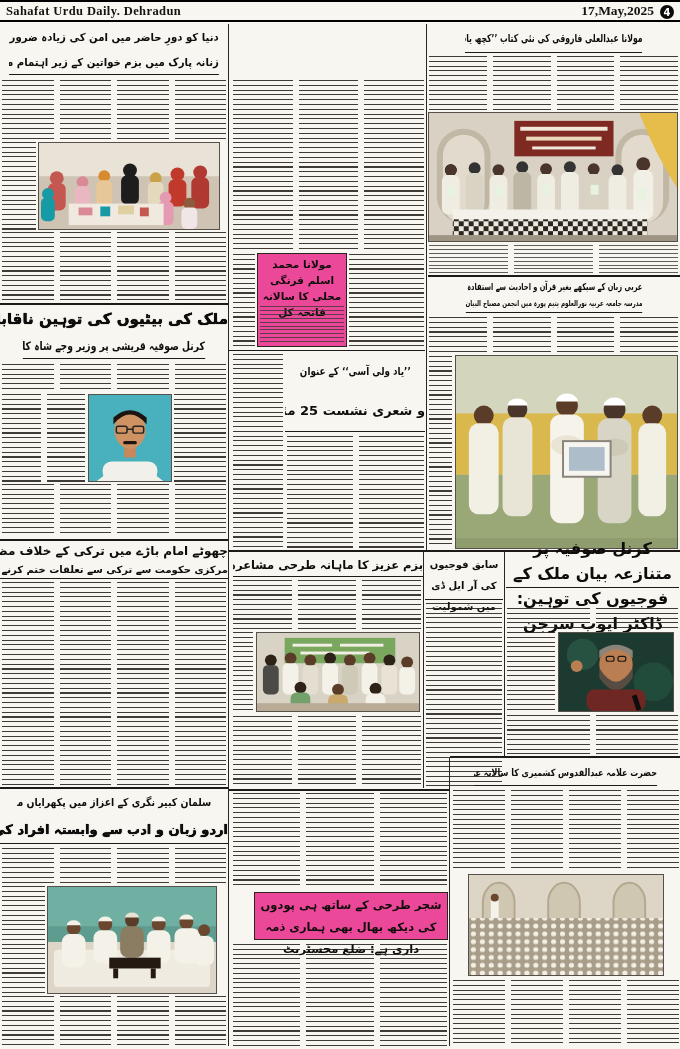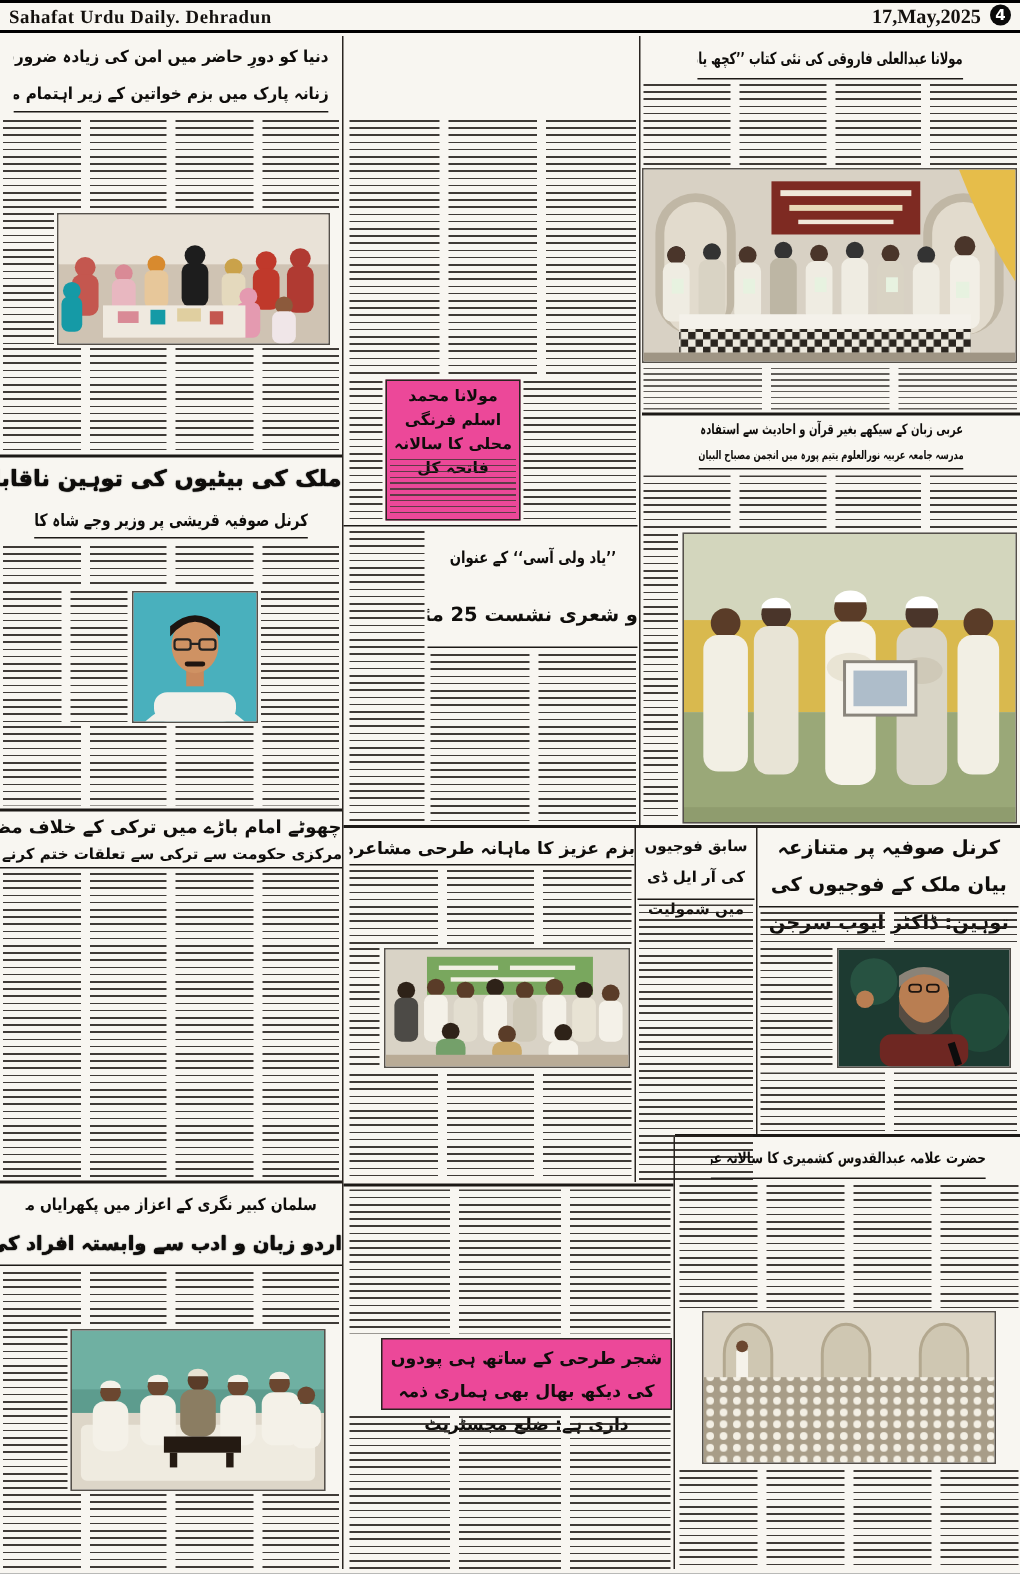--- a/index.html
+++ b/index.html
@@ -23,21 +23,21 @@
   .photo{border:1px solid #55504a;background:#ccc;}
   .photo svg{display:block;width:100%;height:100%;}
   .boxed{border:1.2px solid #2a2521;background:#ec4899;}
   .masthead{top:0;left:0;width:680px;height:22px;border-top:2px solid #000;border-bottom:2.5px solid #000;
             display:flex;align-items:center;justify-content:space-between;padding:5px 6px;}
   .m-en{font-family:"Liberation Serif",serif;font-weight:bold;font-size:12.5px;letter-spacing:.4px;}
   .m-ur{font-size:11px;font-weight:bold;}
   .m-date{font-family:"Liberation Serif",serif;font-weight:bold;font-size:13.5px;}
   .badge{width:14px;height:14px;border-radius:50%;background:#0a0a0a;color:#fff;font-size:10px;font-weight:bold;
          display:flex;align-items:center;justify-content:center;margin-left:6px;}
-  .m-right{display:flex;align-items:flex-start;}
+  .m-right{display:flex;align-items:flex-end;}
 </style>
 </head>
 <body>
 
 <div id="page">
 
   <div class="abs masthead">
     <span class="m-en">Sahafat Urdu Daily. Dehradun</span>
     <span class="m-right">
       <span class="m-date">17,May,2025</span>
@@ -405,21 +405,21 @@
       </g>
       <rect x="108" y="86" width="48" height="36" fill="#f7f5ef" stroke="#8a857c" stroke-width="2"></rect>
       <rect x="114" y="92" width="36" height="24" fill="#aebdca"></rect>
       <rect y="184" width="223" height="10" fill="#8f9c6e"></rect>
     </svg>
   </div>
   <div class="abs cols" style="left:429px;top:356px;width:23px;height:192px">
       <div class="tl"></div>
     </div>
 
-  <div class="abs head ur bb" style="left:506px;top:553px;width:173px;height:52px;font-size:13px;line-height:25px">کرنل صوفیہ پر متنازعہ بیان ملک کے فوجیوں کی توہین: ڈاکٹر ایوب سرجن</div>
+  <div class="abs head ur bb" style="left:506px;top:536px;width:173px;height:52px;font-size:16px;line-height:25px">کرنل صوفیہ پر متنازعہ بیان ملک کے فوجیوں کی توہین: ڈاکٹر ایوب سرجن</div>
   <div class="abs cols" style="left:507px;top:608px;width:171px;height:22px">
       <div class="tl"></div>
       <div class="tl"></div>
     </div>
 
   <div class="abs photo" style="left:558px;top:632px;width:116px;height:80px">
     <svg viewBox="0 0 116 80" preserveAspectRatio="none">
       <rect width="116" height="80" fill="#1d3a31"></rect>
       <circle cx="24" cy="22" r="16" fill="#2c5c49" opacity=".7"></circle>
         <circle cx="96" cy="50" r="20" fill="#24523f" opacity=".7"></circle>

